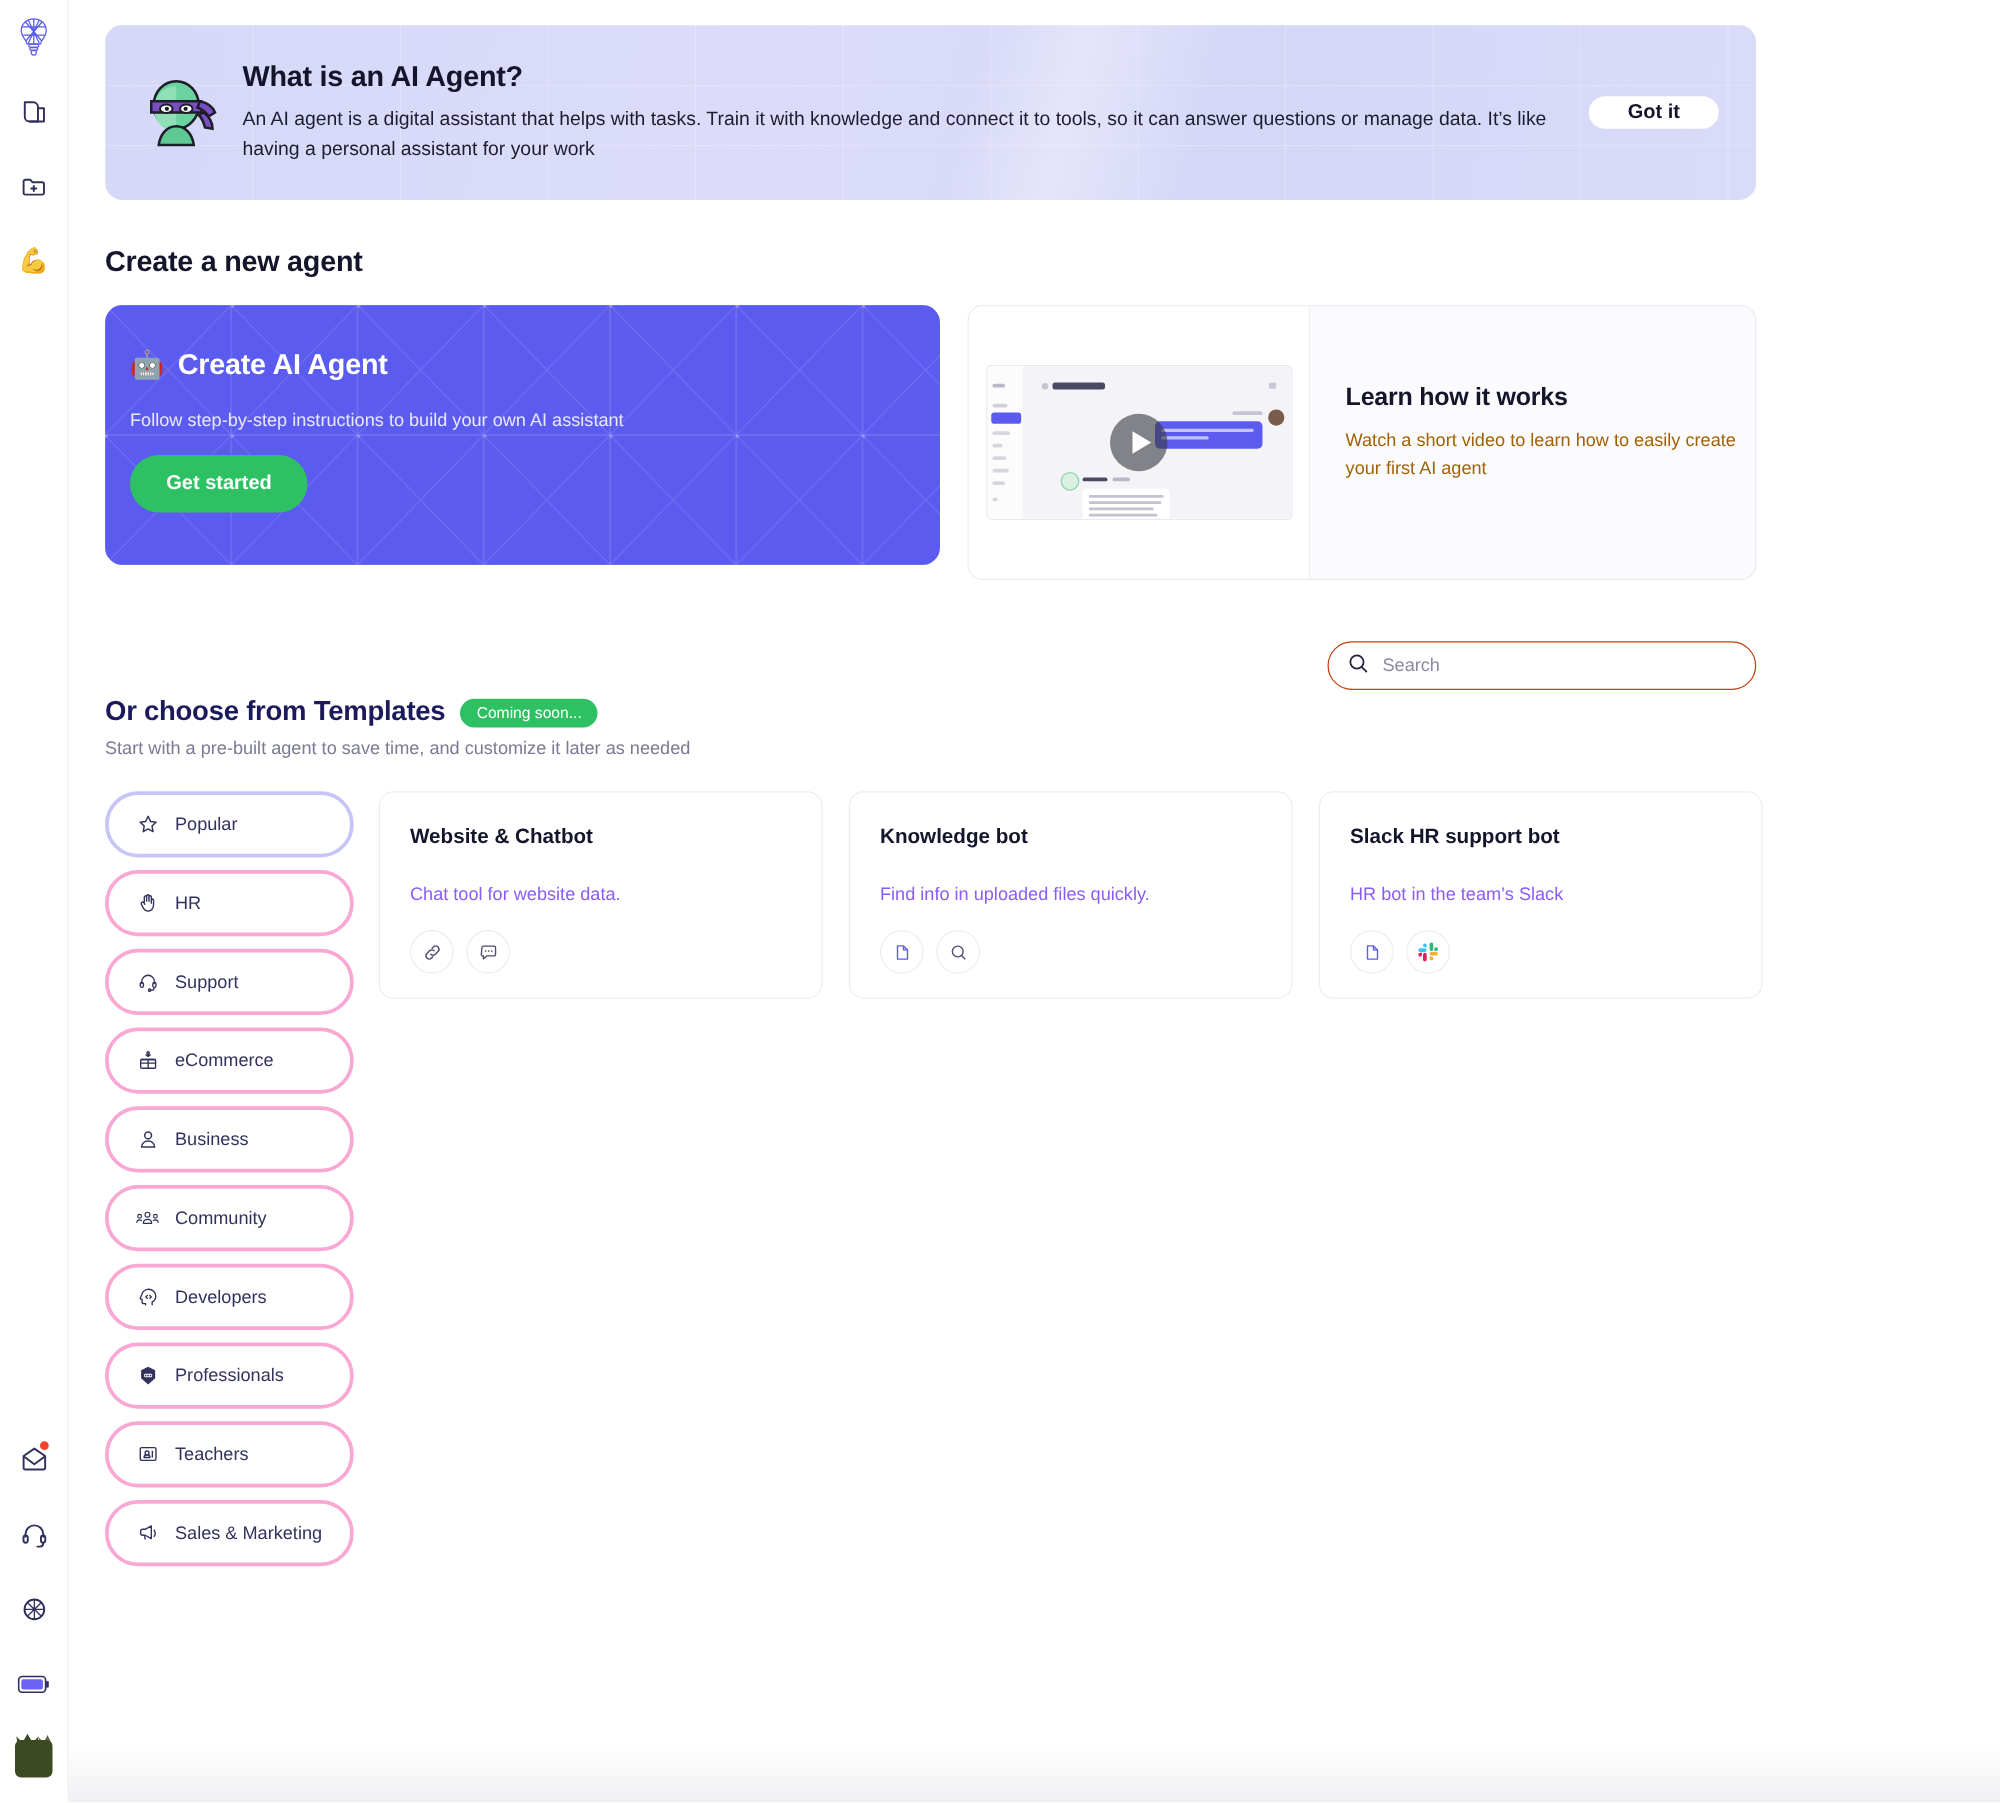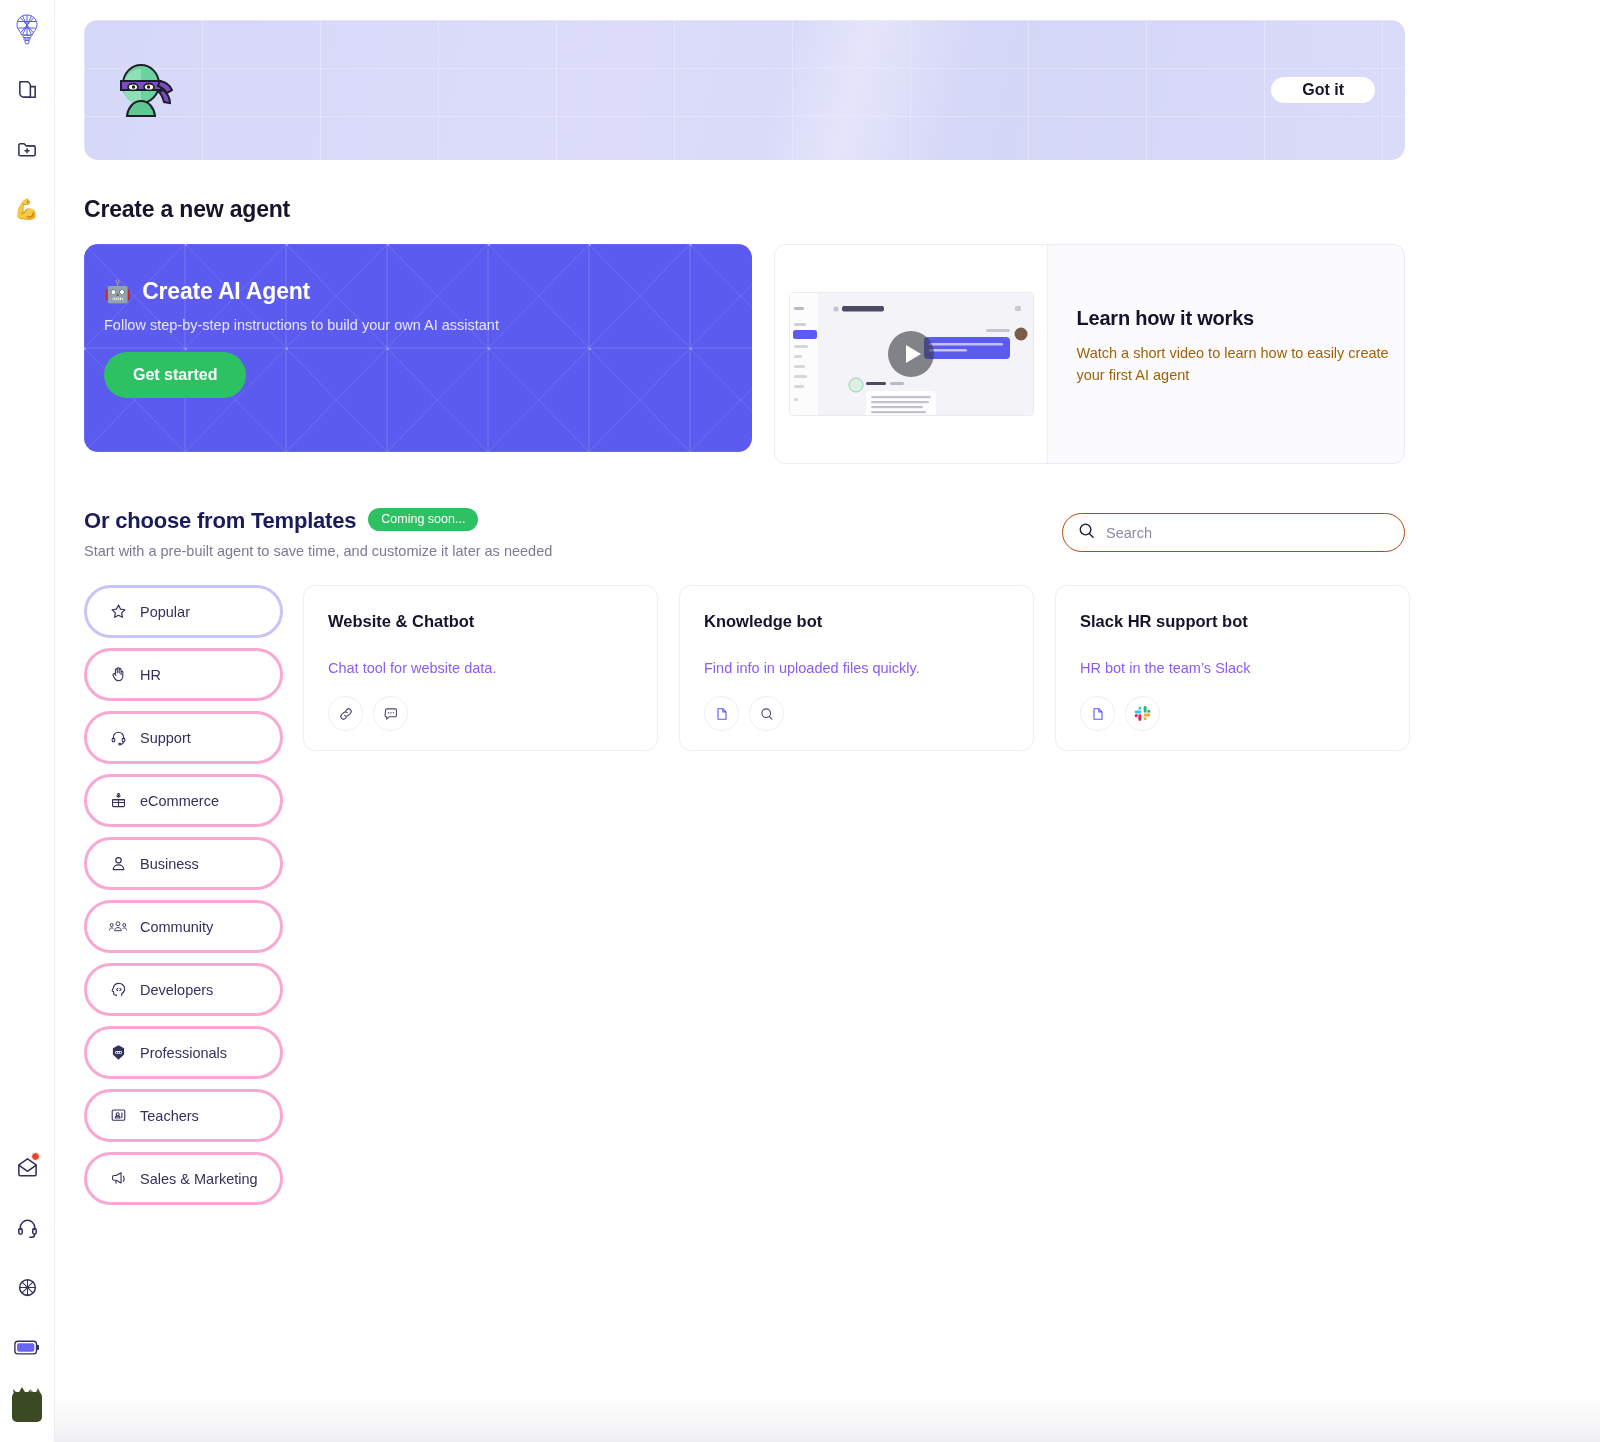--- a/index.html
+++ b/index.html
@@ -84,21 +84,21 @@
   }
   .create-card .grid-bg { position: absolute; inset: 0; }
   .create-card h3 {
     position: relative; z-index: 2;
     font-size: 23px; font-weight: 700; color: #fff;
     display: flex; align-items: center; gap: 11px; letter-spacing:-0.2px;
   }
   .bot-emoji { font-size: 22px; line-height: 1; }
   .create-card p {
     position: relative; z-index: 2;
-    color: #e8e8ff; font-size: 14.5px; margin-top: 12px;
+    color: #e8e8ff; font-size: 14.5px; margin-top: 24px;
   }
   .get-started {
     position: relative; z-index: 2; margin-top: 19px;
     background: #2ec163; border: none; border-radius: 24px;
     color: #fff; font-size: 16px; font-weight: 700;
     padding: 14px 29px; cursor: pointer;
     font-family: "Liberation Sans", sans-serif;
   }
 
   .learn-card {
@@ -126,21 +126,21 @@
     border-left: 15px solid #fff;
     border-top: 9px solid transparent; border-bottom: 9px solid transparent;
   }
   .learn-text { padding: 62px 0 0 28px; flex: 1; position: relative; }
   .learn-text h3 { font-size: 20px; font-weight: 700; color:#14142b; letter-spacing:-0.2px;}
   .learn-text p { margin-top: 12px; font-size: 14.5px; line-height: 1.55; color:#a16207; max-width: 322px; }
 
   
   .tpl-head { margin-top: 44px; display:flex; align-items:flex-start; }
   .tpl-head-left { flex: 1; }
-  .tpl-title-row { display: flex; align-items: flex-start; gap: 12px; }
+  .tpl-title-row { display: flex; align-items: flex-end; gap: 12px; margin-top: 48px; }
   .tpl-title { font-size: 22px; font-weight: 700; color: #1b1b5c; letter-spacing:-0.2px;}
   .coming-soon {
     background: #2ec163; color:#fff; border-radius: 12px;
     font-size: 12.5px; padding: 4px 13px 5px; white-space: nowrap;
   }
   .tpl-sub { margin-top: 9px; font-size: 14.5px; color: #7a7a93; }
   .search-box {
     width: 343px; height: 39px; margin-top: 5px;
     border: 1px solid #c2410c; border-radius: 20px; background:#fff;
     display: flex; align-items: center; padding: 0 15px; gap: 11px;
@@ -280,20 +280,24 @@
           <path d="M15 30c0-10 8-18 18-18v36c-10 0-18-8-18-18Z" fill="#8fe0b6"></path>
           <path d="M33 44c8 0 13 7 14 15H19c1-8 6-15 14-15Z" fill="#5fc994" stroke="#1e1e2a" stroke-width="2"></path>
           <path d="M13 24h40v9H13z" fill="#7a4fc4" stroke="#1e1e2a" stroke-width="2"></path>
           <path d="M52 24c5 1 10 4 12 9l-5 3c-3-4-6-6-9-7z" fill="#7a4fc4" stroke="#1e1e2a" stroke-width="2"></path>
           <path d="M55 33c4 3 7 8 7 13l-6-1c-1-4-3-8-5-10z" fill="#7a4fc4" stroke="#1e1e2a" stroke-width="2"></path>
           <ellipse cx="25" cy="30" rx="5" ry="3.4" fill="#fff" stroke="#1e1e2a" stroke-width="1.6"></ellipse>
           <ellipse cx="41" cy="30" rx="5" ry="3.4" fill="#fff" stroke="#1e1e2a" stroke-width="1.6"></ellipse>
           <circle cx="25.5" cy="30" r="1.7" fill="#1e1e2a"></circle>
           <circle cx="40.5" cy="30" r="1.7" fill="#1e1e2a"></circle>
         </svg>
+      </div>
+      <div class="banner-text">
+        <div class="banner-title">What is an AI Agent?</div>
+        <div class="banner-desc">An AI agent is a digital assistant that helps with tasks. Train it with knowledge and connect it to tools, so it can answer questions or manage data. It’s like having a personal assistant for your work</div>
       </div>
       <button class="got-it">Got it</button>
     </div>
 
     <div class="h-section">Create a new agent</div>
 
     <div class="create-row">
 
       <div class="create-card">
         <svg class="grid-bg" width="669" height="208" viewBox="0 0 669 208" preserveAspectRatio="none">

